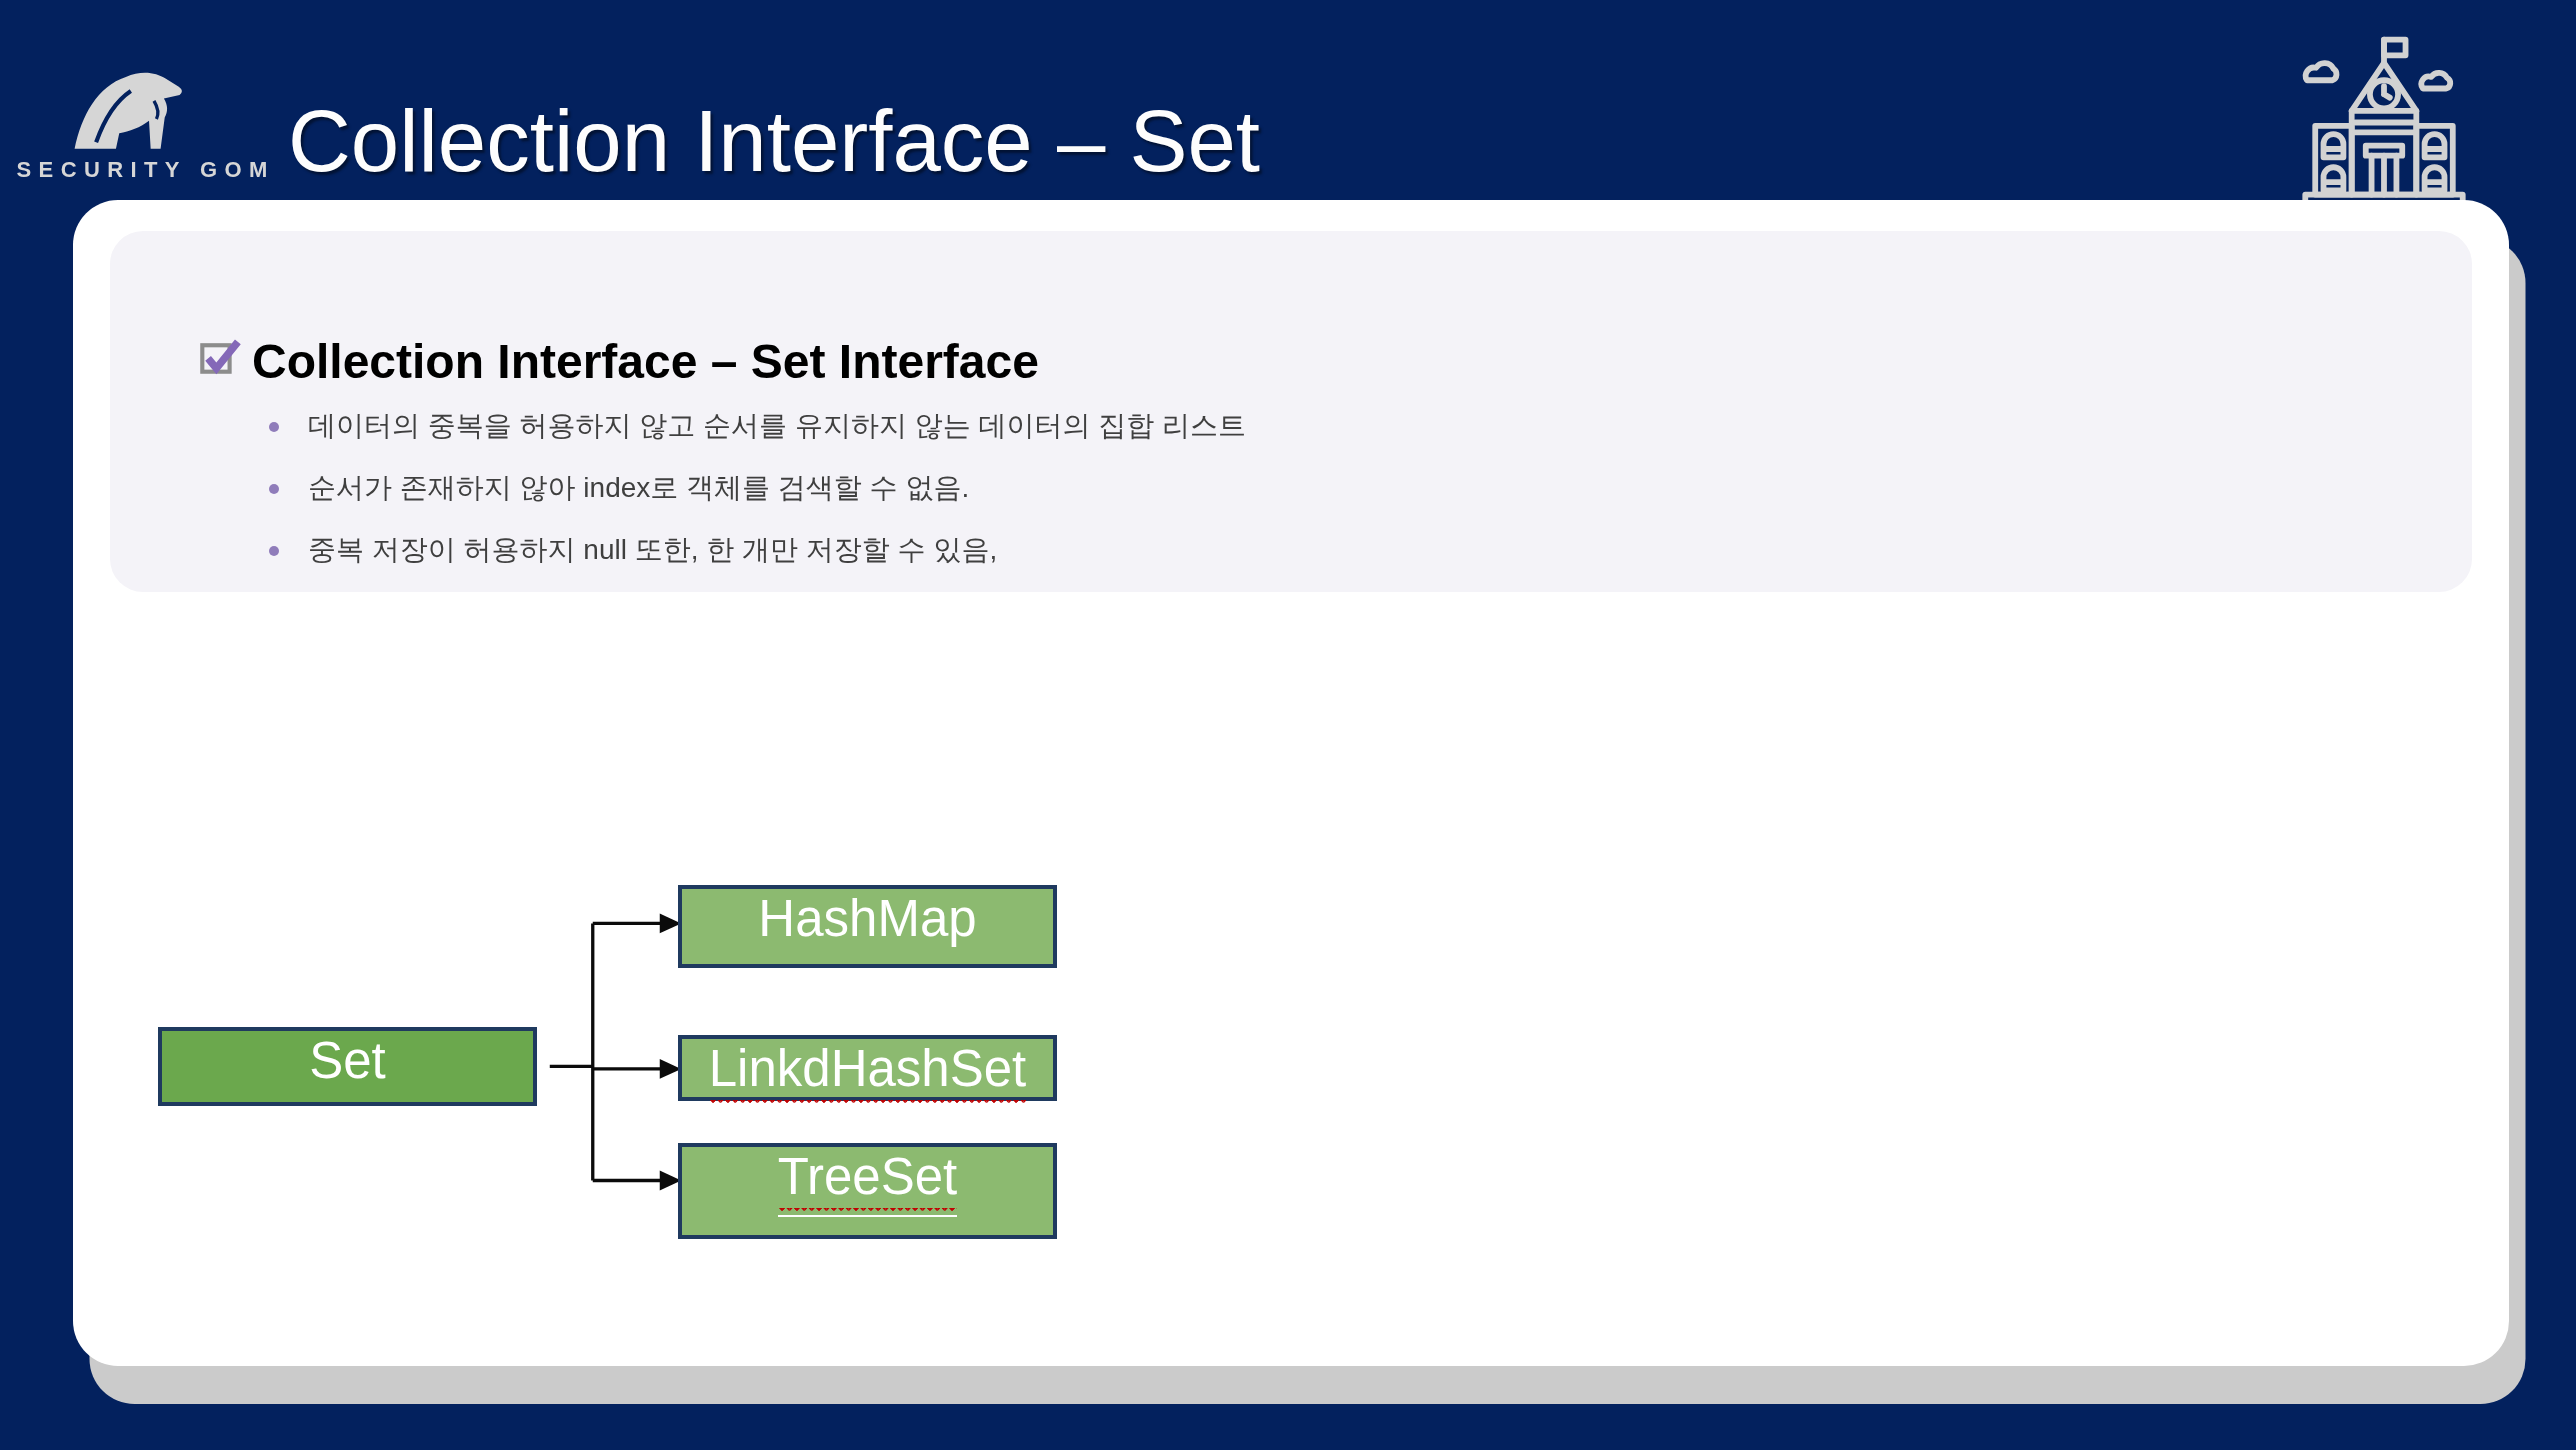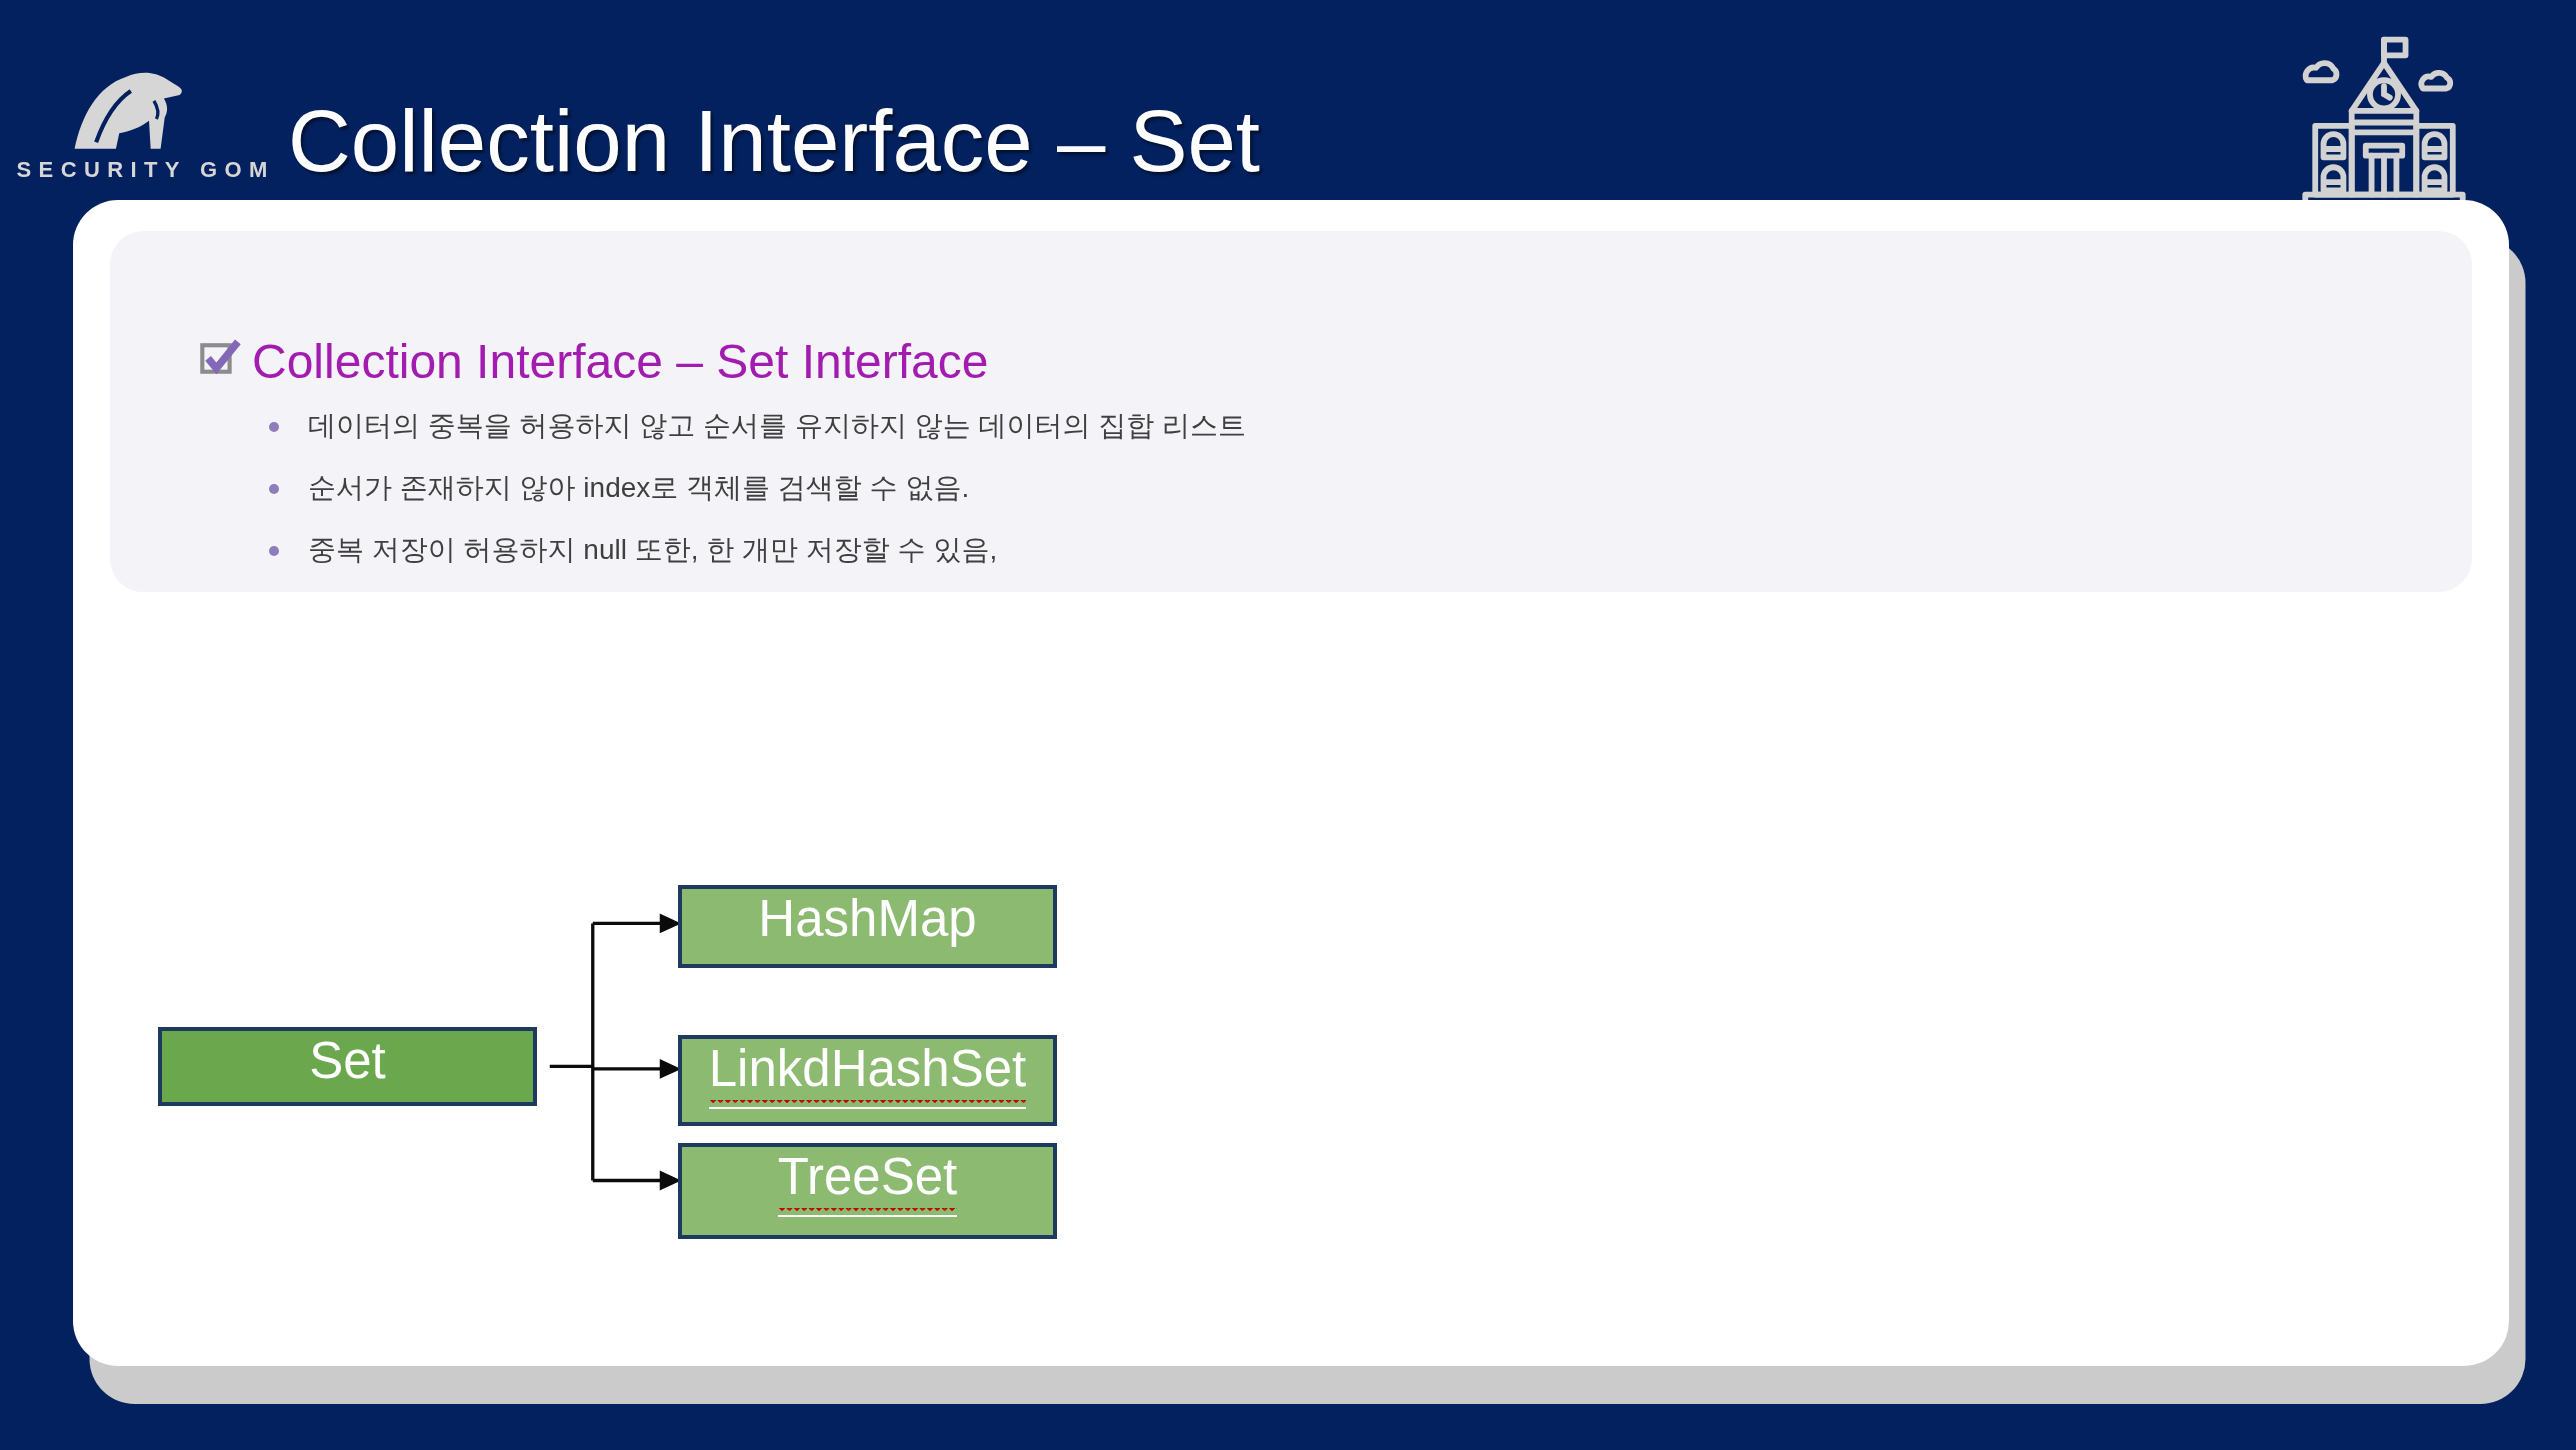--- a/index.html
+++ b/index.html
@@ -43,21 +43,21 @@
     background:#f4f3f8;border-radius:33px;
   }
 
   .heading-row{
     position:absolute;left:89px;top:103px;
     display:flex;align-items:flex-start;
   }
   .heading-row svg{margin-top:1.7px;}
   .heading-text{
     margin-left:10px;
-    color:#a21caf;font-size:48px;font-weight:400;
+    color:#000000;font-size:48px;font-weight:700;
     white-space:nowrap;
   }
 
   .bullets{
     position:absolute;left:142px;top:164px;
     margin:0;padding:0;list-style:none;
   }
   .bullets li{
     position:relative;
     padding-left:56px;
@@ -77,21 +77,21 @@
     position:absolute;
     display:flex;align-items:flex-start;justify-content:center;
     border:4.1px solid #1f3a5f;box-sizing:border-box;
     color:#ffffff;font-size:51px;font-weight:300;
     white-space:nowrap;
   }
   .node.root{background:#6ba84d;}
   .node.child{background:#8cba70;}
   .node-set       {left:158px;top:1027px;width:379px;height:79px;}
   .node-hashmap   {left:678px;top:885px;width:379px;height:83px;}
-  .node-linkdhash {left:678px;top:1035px;width:379px;height:91px;}
+  .node-linkdhash {left:678px;top:1035px;width:379px;height:66px;}
   .node-treeset   {left:678px;top:1143px;width:379px;height:96px;}
 
   .underlined{border-bottom:2.5px solid #ffffff;padding-bottom:0.8px;}
   .squiggle::after{
     content:"";display:block;height:6.6px;margin-top:1.7px;
     background:
       linear-gradient(135deg, #c00000 25%, transparent 25%) -3.3px 0 / 7.4px 6.6px repeat-x,
       linear-gradient(225deg, #c00000 25%, transparent 25%) -3.3px 0 / 7.4px 6.6px repeat-x;
   }
 </style>

